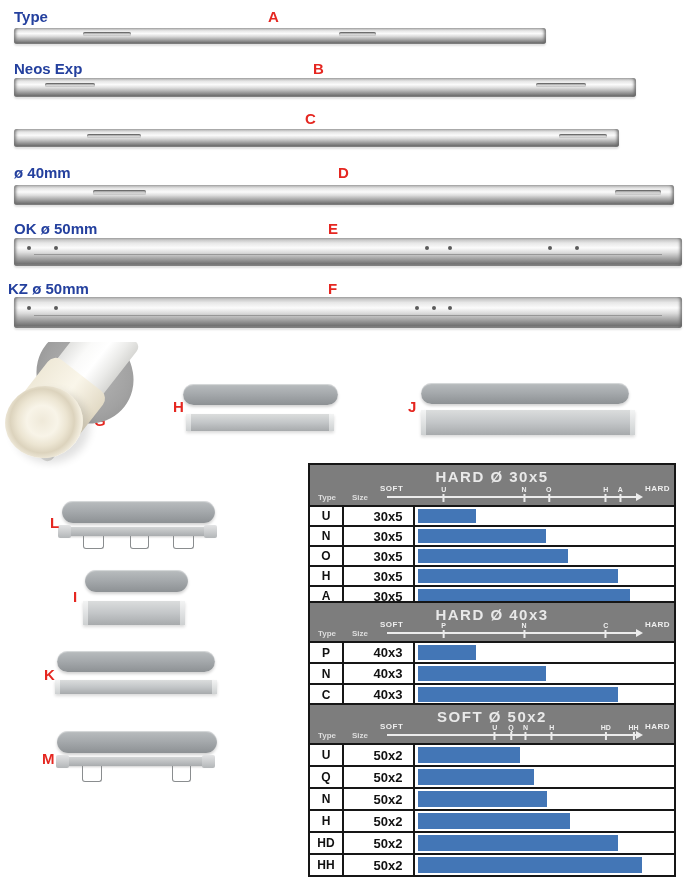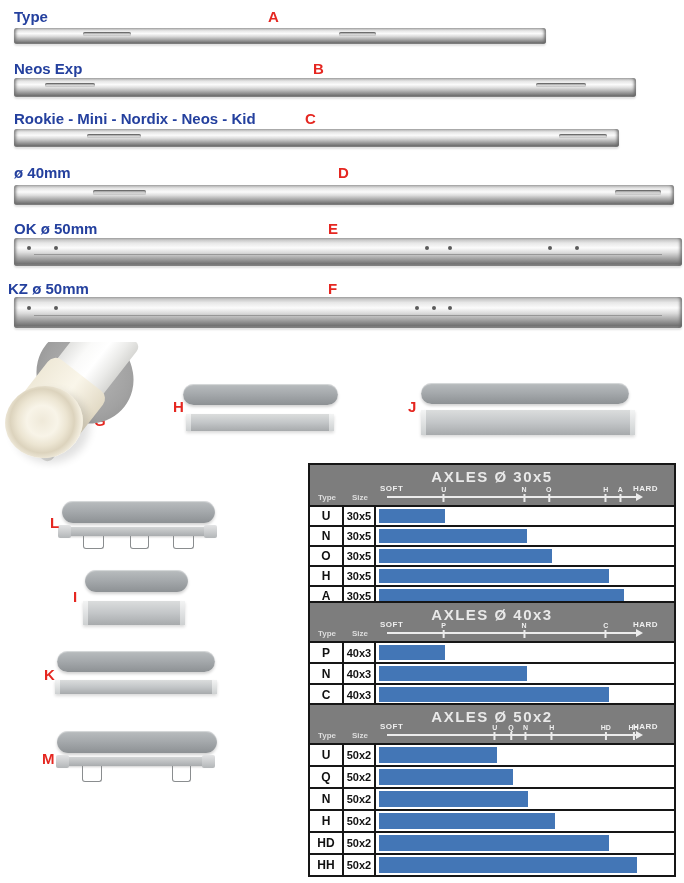--- a/index.html
+++ b/index.html
@@ -49,35 +49,35 @@
   
   .chart-table{position:absolute;left:308px;width:368px;border:2px solid var(--bdr);background:#fff;box-sizing:border-box;}
   .thead{position:relative;background:var(--hdr);}
   .t1 .thead{height:40px}.t2 .thead,.t3 .thead{height:38px}
   .ttitle{position:absolute;top:3px;left:0;right:0;text-align:center;font-size:15px;font-weight:bold;
     color:#e9e9e9;letter-spacing:1.5px;}
   .th-type,.th-size{position:absolute;bottom:3px;font-size:8px;font-weight:bold;color:#ddd;text-align:center;}
   .th-type{left:0;width:34px}.th-size{left:34px;width:32px}
   .scale{position:absolute;left:68px;right:4px;bottom:0;height:26px;}
   .soft,.hard{position:absolute;bottom:12px;font-size:8px;font-weight:bold;color:#efefef;letter-spacing:.5px;}
-  .soft{left:2px}.hard{right:12px}
+  .soft{left:2px}.hard{right:0}
   .sline{position:absolute;left:9px;right:34px;bottom:7px;height:2px;background:#ececec;}
   .sline:after{content:'';position:absolute;right:-7px;top:-3px;border-left:7px solid #ececec;
     border-top:4px solid transparent;border-bottom:4px solid transparent;}
   .tick{position:absolute;bottom:3px;transform:translateX(-50%);display:flex;flex-direction:column;align-items:center;}
   .tick .tlab{font-size:7px;font-weight:bold;color:#efefef;line-height:7px;margin-bottom:1px;}
   .tick .tmark{width:2px;height:8px;background:#ececec;}
   .tbody{display:block}
   .trow{display:flex;border-top:2px solid var(--bdr);}
   .t1 .trow{height:18px}.t2 .trow{height:19px}.t3 .trow{height:20px}
   .cell{box-sizing:border-box;}
   .ctype{width:34px;border-right:2px solid var(--bdr);display:flex;align-items:center;justify-content:center;
     font-size:12px;font-weight:bold;color:#111;}
-  .csize{width:32px;border-right:2px solid var(--bdr);display:flex;align-items:center;justify-content:center;
-    font-size:11px;font-weight:bold;color:#111;}
+  .csize{width:52px;border-right:2px solid var(--bdr);display:flex;align-items:center;justify-content:center;
+    font-size:13px;font-weight:bold;color:#111;margin-left:19px;}
   .cbar{flex:1;padding:2px 0 2px 3px;}
   .bar{height:100%;background:var(--bar);}
 </style>
 </head>
 <body>
 
 <div id="page">
 
   <span class="axle-name" style="left:14px;top:8px">Type</span>
   <span class="axle-letter" style="left:268px;top:8px">A</span>
@@ -86,21 +86,20 @@
     <i class="slot" style="left:61%;width:7%"></i>
   </div>
 
   <span class="axle-name" style="left:14px;top:60px">Neos Exp</span>
   <span class="axle-letter" style="left:313px;top:60px">B</span>
   <div class="axle" style="left:14px;top:78px;width:622px;height:19px">
     <i class="slot" style="left:5%;width:8%"></i>
     <i class="slot" style="left:84%;width:8%"></i>
   </div>
 
-  <span class="axle-name" style="left:14px;top:110px">Rookie - Mini - Nordix - Neos - Kid</span>
   <span class="axle-letter" style="left:305px;top:110px">C</span>
   <div class="axle" style="left:14px;top:129px;width:605px;height:18px">
     <i class="slot" style="left:12%;width:9%"></i>
     <i class="slot" style="left:90%;width:8%"></i>
   </div>
 
   <span class="axle-name" style="left:14px;top:164px">ø 40mm</span>
   <span class="axle-letter" style="left:338px;top:164px">D</span>
   <div class="axle" style="left:14px;top:185px;width:660px;height:20px">
     <i class="slot" style="left:12%;width:8%"></i>
@@ -192,21 +191,21 @@
         <i class="l"></i>
         <i class="r"></i>
       </div>
     <div class="peg" style="left:44px;top:40px;width:18px;height:15px"></div>
     <div class="peg" style="left:134px;top:40px;width:17px;height:15px"></div>
     <span class="part-letter" style="left:4px;top:24px">M</span>
   </div>
 
   <div class="chart-table t1" style="top:463px">
     <div class="thead">
-      <div class="ttitle">AXLES Ø 30x5</div>
+      <div class="ttitle">HARD Ø 30x5</div>
       <span class="th-type">Type</span>
       <span class="th-size">Size</span>
       <div class="scale">
         <span class="soft">SOFT</span>
         <span class="hard">HARD</span>
         <div class="sline"></div>
       <div class="tick" style="left: 22.5%;">
             <span class="tlab">U</span>
             <span class="tmark"></span>
           </div>
@@ -262,21 +261,21 @@
           <div class="cell csize">30x5</div>
           <div class="cell cbar">
             <div class="bar" style="width:83%"></div>
           </div>
         </div>
       </div>
   </div>
 
   <div class="chart-table t2" style="top:601px">
     <div class="thead">
-      <div class="ttitle">AXLES Ø 40x3</div>
+      <div class="ttitle">HARD Ø 40x3</div>
       <span class="th-type">Type</span>
       <span class="th-size">Size</span>
       <div class="scale">
         <span class="soft">SOFT</span>
         <span class="hard">HARD</span>
         <div class="sline"></div>
       <div class="tick" style="left: 22.5%;">
             <span class="tlab">P</span>
             <span class="tmark"></span>
           </div>
@@ -310,21 +309,21 @@
           <div class="cell csize">40x3</div>
           <div class="cell cbar">
             <div class="bar" style="width:78%"></div>
           </div>
         </div>
       </div>
   </div>
 
   <div class="chart-table t3" style="top:703px">
     <div class="thead">
-      <div class="ttitle">AXLES Ø 50x2</div>
+      <div class="ttitle">SOFT Ø 50x2</div>
       <span class="th-type">Type</span>
       <span class="th-size">Size</span>
       <div class="scale">
         <span class="soft">SOFT</span>
         <span class="hard">HARD</span>
         <div class="sline"></div>
       <div class="tick" style="left: 40%;">
             <span class="tlab">U</span>
             <span class="tmark"></span>
           </div>

